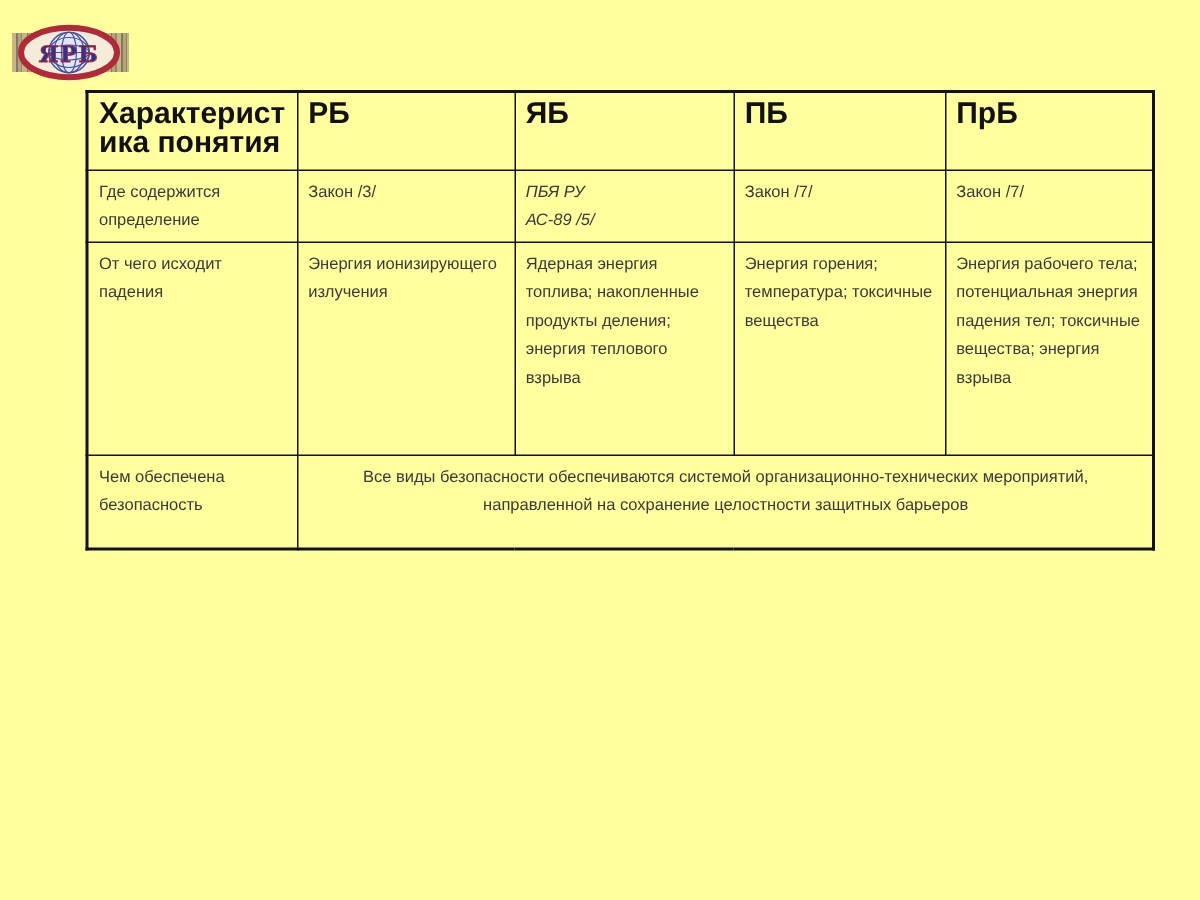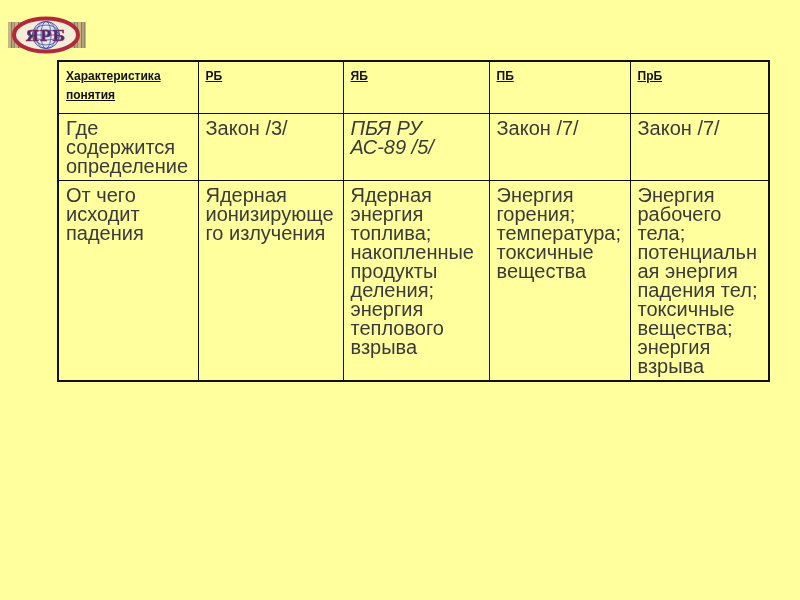--- a/index.html
+++ b/index.html
@@ -50,31 +50,30 @@
     border-collapse: collapse;
     border: 2px solid #111111;
     background: #ffff9e;
   }
   .concept-table th,
   .concept-table td {
     border: 1px solid #111111;
     vertical-align: top;
     text-align: left;
     padding: 5px 6px 4px 7px;
-    font-size: 20px;
+    font-size: 11px;
     line-height: 19px;
     color: #3a3a3a;
     overflow-wrap: break-word;
     word-wrap: break-word;
   }
   .concept-table th {
     font-weight: bold;
-    font-size: 12px;
+    font-size: 20px;
     color: #111111;
-    text-decoration: underline;
   }
   .prewrap { white-space: pre-line; font-style: italic; }
   td.merged-cell { text-align: center; color: #3a3a3a; }
 </style>
 </head>
 <body>
 
 <div class="slide">
 
   <div class="logo">
@@ -110,21 +109,25 @@
     <tr style="height:48px">
       <td>Где содержится определение</td>
       <td>Закон /3/</td>
       <td class="prewrap">ПБЯ РУ
 АС-89 /5/</td>
       <td>Закон /7/</td>
       <td>Закон /7/</td>
     </tr>
     <tr style="height:142px">
       <td>От чего исходит падения</td>
-      <td>Ядерная ионизирующего излучения</td>
+      <td>Энергия ионизирующего излучения</td>
       <td>Ядерная энергия топлива; накопленные продукты деления; энергия теплового взрыва</td>
       <td>Энергия горения; температура; токсичные вещества</td>
       <td>Энергия рабочего тела; потенциальная энергия падения тел; токсичные вещества; энергия взрыва</td>
+    </tr>
+    <tr style="height:63px">
+      <td>Чем обеспечена безопасность</td>
+      <td class="merged-cell" colspan="4">Все виды безопасности обеспечиваются системой организационно-технических мероприятий, направленной на сохранение целостности защитных барьеров</td>
     </tr>
   </tbody>
     </table>
 
 </div>
 
 </body></html>

